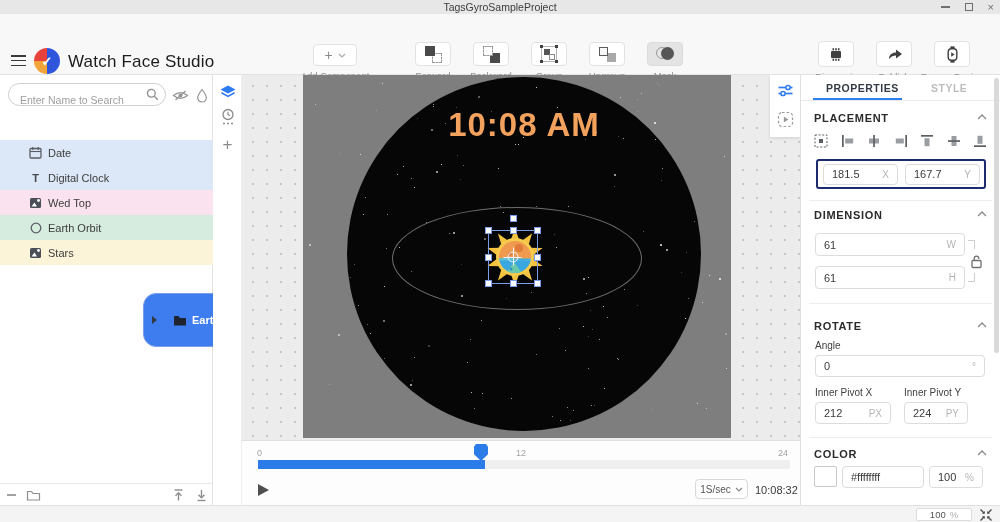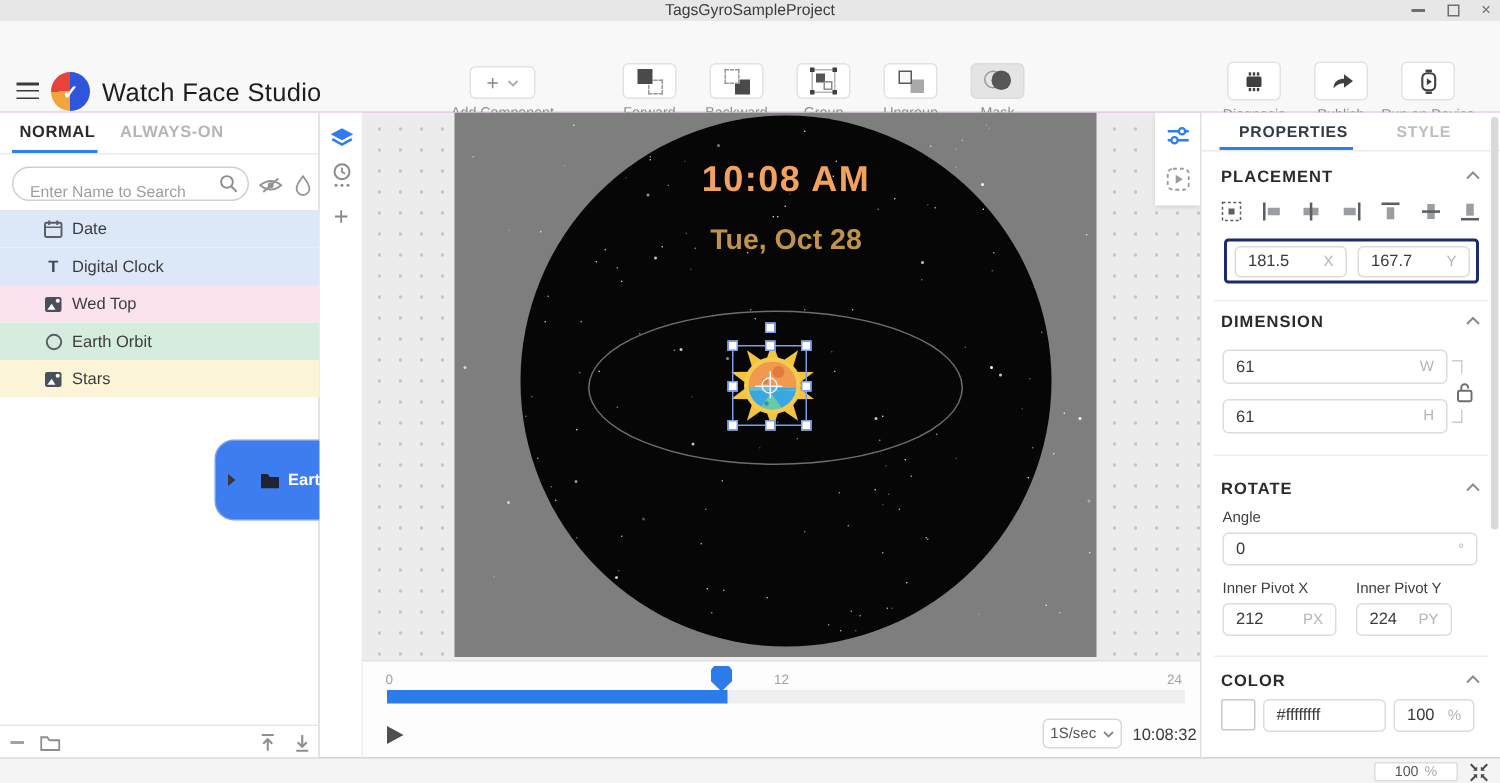--- a/index.html
+++ b/index.html
@@ -80,21 +80,21 @@
   .ministrip .mi { position:absolute; left:0; width:29px; display:flex; justify-content:center; }
 
   
   .canvaswrap { position:absolute; left:242px; top:75px; width:558px; height:430px; }
   .canvas { position:absolute; left:0; top:0; width:558px; height:365px; overflow:hidden;
             background-color:#ececec;
             background-image:radial-gradient(#c6c6c6 1px, transparent 1.3px);
             background-size:14px 14px; background-position:4px 4px; }
   .stage { position:absolute; left:61px; top:0; width:428px; height:363px; background:#7e7e7e; overflow:hidden; }
   .dial { position:absolute; left:44px; top:2px; width:354px; height:354px; border-radius:50%; background:#060606; overflow:hidden; }
-  .wf-time { position:absolute; left:0; right:0; top:29px; text-align:center; font-size:24px; font-weight:bold; letter-spacing:1px; }
+  .wf-time { position:absolute; left:0; right:0; top:29px; text-align:center; font-size:33px; font-weight:bold; letter-spacing:1px; }
   .wf-date { position:absolute; left:0; right:0; top:73px; text-align:center; font-size:19px; font-weight:bold; }
   .orbit { position:absolute; left:45px; top:130px; width:250px; height:103px; border:1px solid rgba(195,195,195,.55); border-radius:50%; }
   .sun { position:absolute; left:133px; top:145px; }
   .sel { position:absolute; left:141px; top:153px; width:50px; height:54px; border:1px solid #7b9cea; }
   .sel .h { position:absolute; width:7px; height:7px; background:#fff; border:1px solid #7b9cea; }
   .h-nw{left:-4px;top:-4px}.h-n{left:calc(50% - 3.5px);top:-4px}.h-ne{right:-4px;top:-4px}
   .h-w{left:-4px;top:calc(50% - 3.5px)}.h-e{right:-4px;top:calc(50% - 3.5px)}
   .h-sw{left:-4px;bottom:-4px}.h-s{left:calc(50% - 3.5px);bottom:-4px}.h-se{right:-4px;bottom:-4px}
   .h-rot{left:calc(50% - 3.5px);top:-16px}
   .pivot { position:absolute; left:50%; top:50%; transform:translate(-50%,-50%); width:11px; height:11px;
@@ -259,25 +259,20 @@
           <rect x="7.4" y="1.4" width="4.2" height="1.6" fill="#3f3f3f"></rect>
             <rect x="7.4" y="16" width="4.2" height="1.6" fill="#3f3f3f"></rect>
           <polygon points="8.2,7.2 11.6,9.5 8.2,11.8" fill="#3f3f3f"></polygon>
         </svg>
       </div>
       <span class="tblabel">Run on Device</span>
     </div>
   </div>
 
   <aside class="sidebar">
-    <div class="sb-tabs">
-      <span class="sb-tab on">NORMAL</span>
-      <span class="sb-tab off">ALWAYS-ON</span>
-      <span class="sb-underline"></span>
-    </div>
     <div class="searchrow">
       <input class="search" placeholder="Enter Name to Search" style="">
       <svg style="left:146px; top:13px;" width="13" height="13">
         <circle cx="5.3" cy="5.3" r="3.9" fill="none" stroke="#8e8e8e" stroke-width="1.3"></circle>
         <line x1="8.3" y1="8.3" x2="11.8" y2="11.8" stroke="#8e8e8e" stroke-width="1.3"></line>
       </svg>
       <svg style="left:172px; top:14px;" width="17" height="13">
         <path d="M1.5 6.5 Q8.5 0.8 15.5 6.5 Q8.5 12.2 1.5 6.5 Z" fill="none" stroke="#949494" stroke-width="1.2"></path>
         <circle cx="8.5" cy="6.5" r="2" fill="#949494"></circle>
         <line x1="3.5" y1="11" x2="13.5" y2="2" stroke="#949494" stroke-width="1.3"></line>
@@ -589,21 +584,20 @@
               <i style="position: absolute; left: 37.07%; top: 5.4%; width: 2px; height: 2px; background: rgb(255, 255, 255); border-radius: 50%; opacity: 0.46;"></i>
               <i style="position: absolute; left: 25.03%; top: 26.63%; width: 2px; height: 2px; background: rgb(255, 255, 255); border-radius: 50%; opacity: 0.77;"></i>
               <i style="position: absolute; left: 68.13%; top: 82.19%; width: 1px; height: 1px; background: rgb(255, 255, 255); border-radius: 50%; opacity: 0.7;"></i>
               <i style="position: absolute; left: 62.16%; top: 93.29%; width: 1px; height: 1px; background: rgb(255, 255, 255); border-radius: 50%; opacity: 0.7;"></i>
               <i style="position: absolute; left: 78.74%; top: 94.19%; width: 1px; height: 1px; background: rgb(255, 255, 255); border-radius: 50%; opacity: 0.45;"></i>
               <i style="position: absolute; left: 6.07%; top: 7.49%; width: 1px; height: 1px; background: rgb(255, 255, 255); border-radius: 50%; opacity: 0.96;"></i>
               <i style="position: absolute; left: 68.13%; top: 56.55%; width: 1px; height: 1px; background: rgb(255, 255, 255); border-radius: 50%; opacity: 0.97;"></i>
               <i style="position: absolute; left: 22.36%; top: 40.82%; width: 1px; height: 1px; background: rgb(255, 255, 255); border-radius: 50%; opacity: 0.62;"></i>
             </div>
           <div class="wf-time" style="color:#f2a25c;">10:08 AM</div>
-          <div class="wf-date" style="color:#bf9449;">Tue, Oct 28</div>
           <div class="orbit"></div>
           <svg class="sun" width="70" height="70">
             <g fill="#f4c33f">
               <polygon points="35,6 39.5,19 30.5,19"></polygon>
               <polygon points="35,6 39.5,19 30.5,19" transform="rotate(36 35 35)"></polygon>
               <polygon points="35,6 39.5,19 30.5,19" transform="rotate(72 35 35)"></polygon>
               <polygon points="35,6 39.5,19 30.5,19" transform="rotate(108 35 35)"></polygon>
               <polygon points="35,6 39.5,19 30.5,19" transform="rotate(144 35 35)"></polygon>
               <polygon points="35,6 39.5,19 30.5,19" transform="rotate(180 35 35)"></polygon>
               <polygon points="35,6 39.5,19 30.5,19" transform="rotate(216 35 35)"></polygon>

